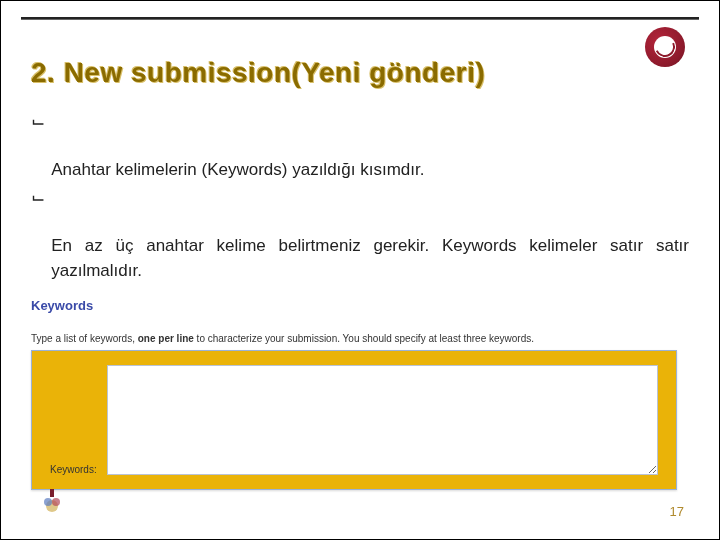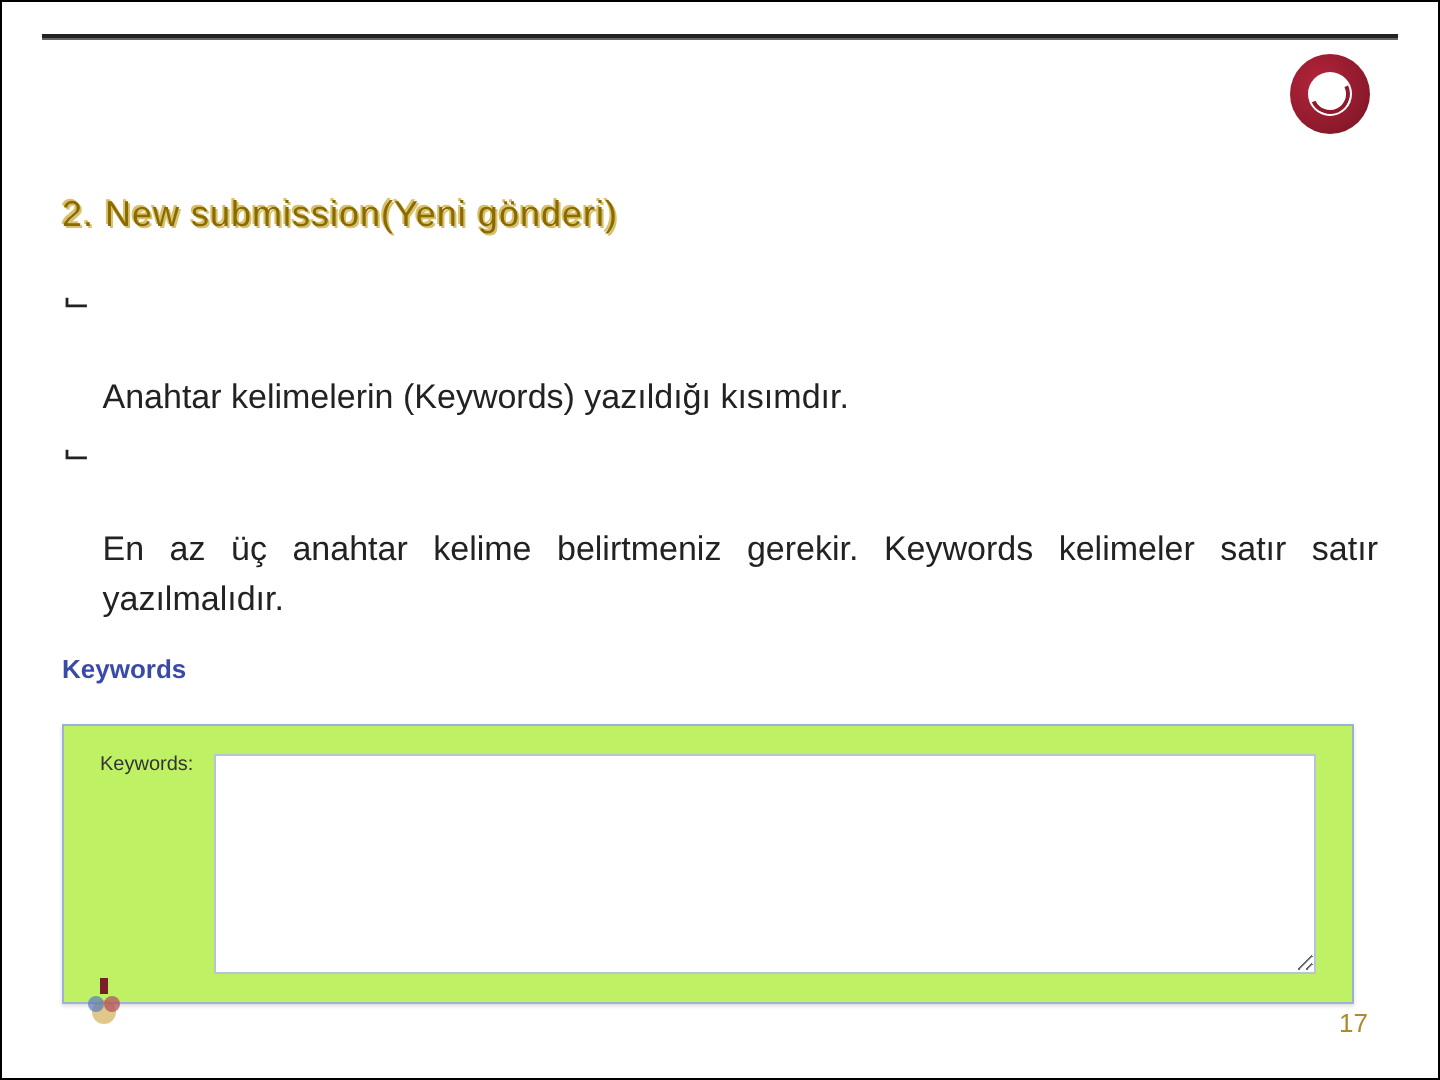--- a/index.html
+++ b/index.html
@@ -51,23 +51,23 @@
     position: absolute;
     width: 20px;
     height: 20px;
     border: 2px solid #8e1a2c;
     border-radius: 50%;
     border-top-color: transparent;
     border-left-color: transparent;
     transform: rotate(20deg);
   }
   h1.title {
-    margin-top: 76px;
-    font-size: 18px;
-    font-weight: normal;
+    margin-top: 36px;
+    font-size: 28px;
+    font-weight: bold;
     color: #8a6b00;
     text-shadow: 1px 1px 0 #d9c06a, -1px -1px 0 #d9c06a;
     letter-spacing: 0.5px;
     font-family: Verdana, Arial, sans-serif;
   }
   .bullets {
     margin-top: 20px;
     font-size: 17px;
     color: #222;
     line-height: 1.5;
@@ -100,24 +100,24 @@
     margin-bottom: 20px;
   }
   .kw-desc {
     font-size: 10px;
     color: #333;
     margin-bottom: 6px;
   }
   .kw-desc b { font-weight: bold; }
   .kw-box {
     border: 1px solid #9bb2d6;
-    background: #bef264;
+    background: #eab308;
     padding: 14px 18px 14px 18px;
     display: flex;
-    align-items: flex-start;
+    align-items: flex-end;
     gap: 10px;
     box-shadow: 0 1px 2px rgba(0,0,0,0.15);
   }
   .kw-label {
     font-size: 10px;
     color: #333;
     white-space: nowrap;
   }
   .kw-textarea {
     flex: 1;
@@ -170,20 +170,23 @@
       <span class="txt">Anahtar kelimelerin (Keywords) yazıldığı kısımdır.</span>
     </div>
     <div class="bullet">
       <span class="mark">⌙</span>
       <span class="txt">En az üç anahtar kelime belirtmeniz gerekir. Keywords kelimeler satır satır yazılmalıdır.</span>
     </div>
   </div>
 
   <div class="kw-panel">
     <div class="kw-head">Keywords</div>
+    <div class="kw-desc">
+      <span>Type a list of keywords, </span><b>one per line</b><span> to characterize your submission. You should specify at least three keywords.</span>
+    </div>
     <div class="kw-box">
       <span class="kw-label">Keywords:</span>
       <textarea class="kw-textarea" style=""></textarea>
     </div>
   </div>
 
   <div class="footer-badge">
     <svg width="28" height="28" viewBox="0 0 28 28">
       <circle cx="14" cy="20" r="6" fill="#c9a43a" opacity="0.6"></circle>
       <circle cx="10" cy="16" r="4" fill="#5a7abf" opacity="0.7"></circle>

